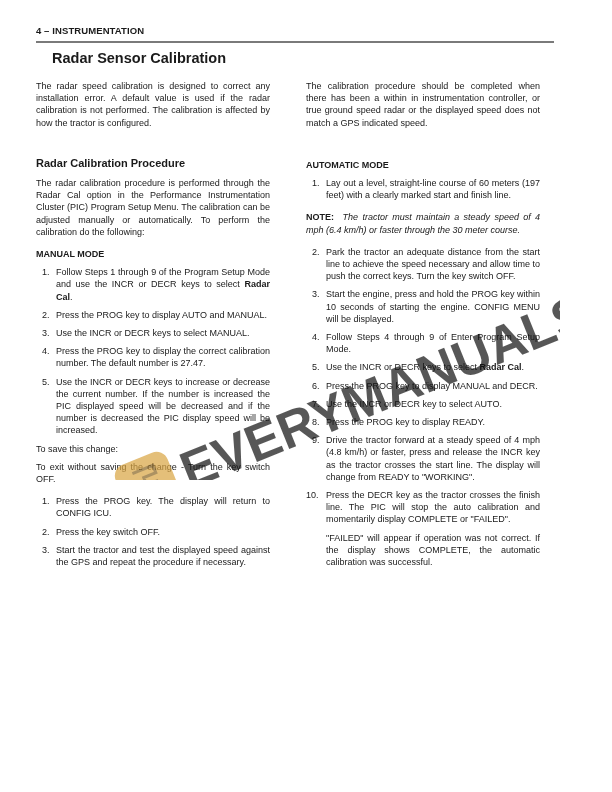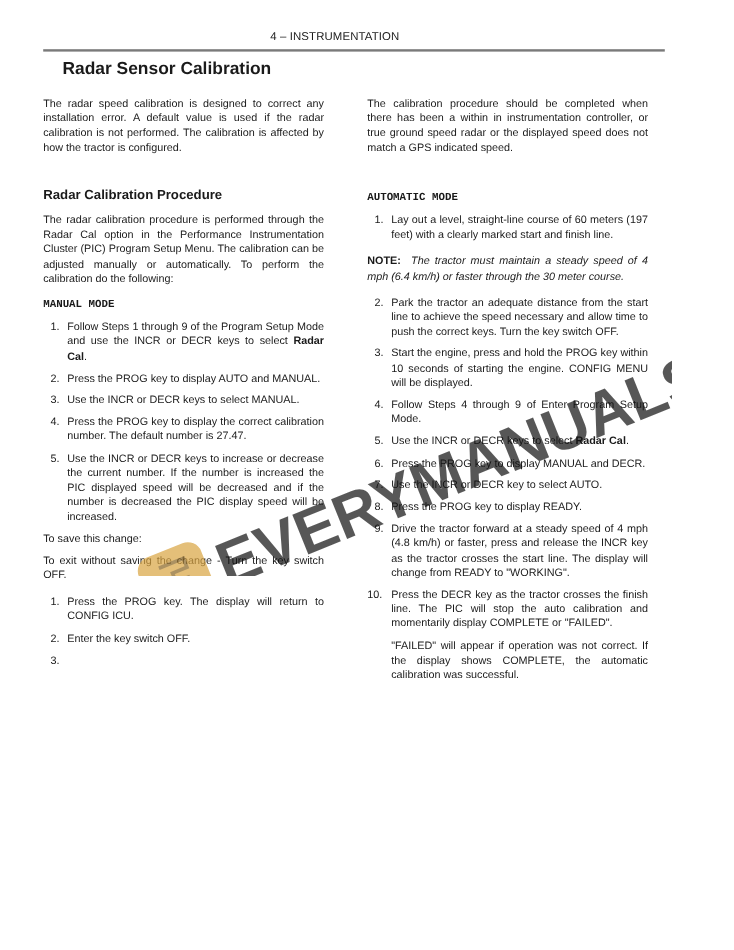--- a/index.html
+++ b/index.html
@@ -1,27 +1,27 @@
 <!DOCTYPE html>
 <html><head>
 <meta charset="utf-8">
 <style>
   html, body { margin:0; padding:0; background:#ffffff; }
   body { width:612px; height:792px; position:relative; overflow:hidden;
          font-family:"Liberation Sans", sans-serif; color:#1a1a1a; }
-  .header { position:absolute; left:20px; top:25px; width:518px; text-align:center;
-            font-size:9.5px; font-weight:normal; letter-spacing:0.1px; }
+  .header { position:absolute; left:36px; top:25px; width:518px; 
+            font-size:9.5px; font-weight:bold; letter-spacing:0.1px; }
   .rule { position:absolute; left:36px; top:41px; width:518px; height:2px; background:#7a7a7a; }
   .title { position:absolute; left:52px; top:50px; font-size:14.5px; font-weight:bold; }
   .col { position:absolute; font-size:9px; line-height:12.2px; text-align:justify; }
   .left { left:36px; width:234px; }
   .right { left:306px; width:234px; }
   p { margin:0 0 10px 0; }
   h2 { font-size:11px; font-weight:bold; margin:0 0 8px 0; }
-  h3 { font-size:9px; font-weight:bold; margin:0 0 6px 0;font-family:Liberation Mono, monospace; }
+  h3 { font-size:9px; font-weight:bold; margin:0 0 6px 0; }
   ol { margin:0; padding:0; list-style:none; }
   li { position:relative; padding-left:20px; margin-bottom:6px; }
   li .num { position:absolute; left:6px; top:0; }
   li.two .num { left:0; }
   .note { font-style:italic; }
   .note b { font-style:normal; }
   .sub { margin-top:6px; }
   .page-num { position:absolute; left:0; width:590px; top:798px; text-align:center; font-size:9px; }
   .watermark { position:absolute; left:100px; top:260px; width:460px; height:220px; pointer-events:none; }
 </style>
@@ -42,22 +42,22 @@
     <li><span class="num">1.</span><span>Follow Steps 1 through 9 of the Program Setup Mode and use the INCR or DECR keys to select </span><b>Radar Cal</b><span>.</span></li>
     <li><span class="num">2.</span><span>Press the PROG key to display AUTO and MANUAL.</span></li>
     <li><span class="num">3.</span><span>Use the INCR or DECR keys to select MANUAL.</span></li>
     <li><span class="num">4.</span><span>Press the PROG key to display the correct calibration number. The default number is 27.47.</span></li>
     <li><span class="num">5.</span><span>Use the INCR or DECR keys to increase or decrease the current number. If the number is increased the PIC displayed speed will be decreased and if the number is decreased the PIC display speed will be increased.</span></li>
   </ol>
   <p style="margin-bottom:6px">To save this change:</p>
   <p>To exit without saving the change - Turn the key switch OFF.</p>
   <ol>
     <li><span class="num">1.</span><span>Press the PROG key. The display will return to CONFIG ICU.</span></li>
-    <li><span class="num">2.</span><span>Enter the key switch OFF.</span></li>
-    <li><span class="num">3.</span></li>
+    <li><span class="num">2.</span><span>Press the key switch OFF.</span></li>
+    <li><span class="num">3.</span><span>Start the tractor and test the displayed speed against the GPS and repeat the procedure if necessary.</span></li>
   </ol>
 </div>
 
 <div class="col right" style="top:80px;">
   <p>The calibration procedure should be completed when there has been a within in instrumentation controller, or true ground speed radar or the displayed speed does not match a GPS indicated speed.</p>
   <div style="height:20px"></div>
   <h3>AUTOMATIC MODE</h3>
   <ol>
     <li><span class="num">1.</span><span>Lay out a level, straight-line course of 60 meters (197 feet) with a clearly marked start and finish line.</span></li>
   </ol>

